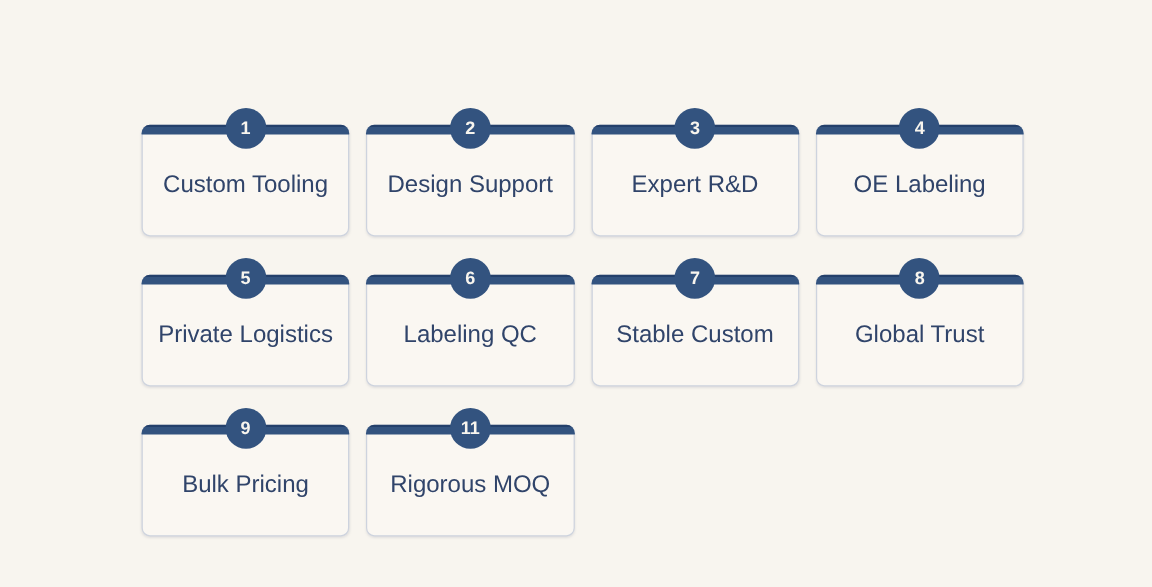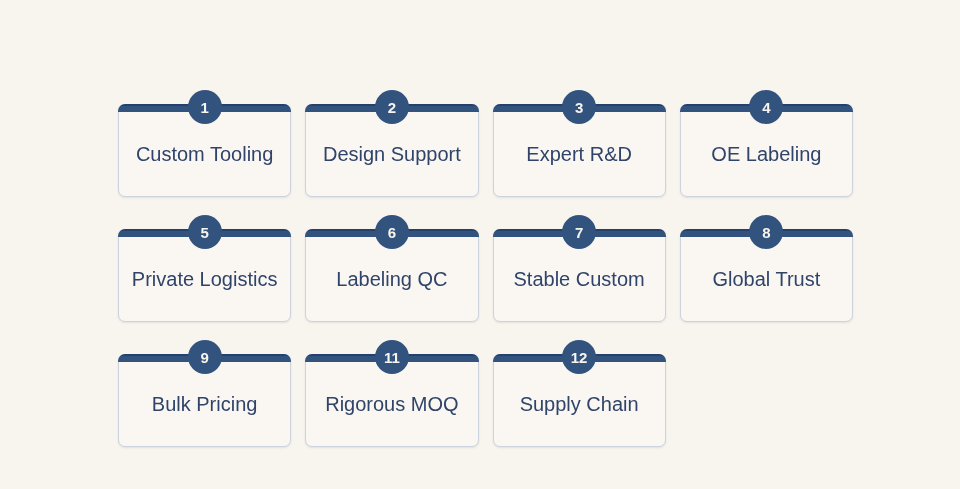--- a/index.html
+++ b/index.html
@@ -147,19 +147,14 @@
     <div class="card-label">Bulk Pricing</div>
   </div>
 
 
   <div class="card">
     <div class="card-bar"></div>
     <div class="card-num">11</div>
     <div class="card-label">Rigorous MOQ</div>
   </div>
 
-  <div class="card">
-    <div class="card-bar"></div>
-    <div class="card-num">12</div>
-    <div class="card-label">Supply Chain</div>
-  </div>
 </div>
 </div>
 
 </body></html>

